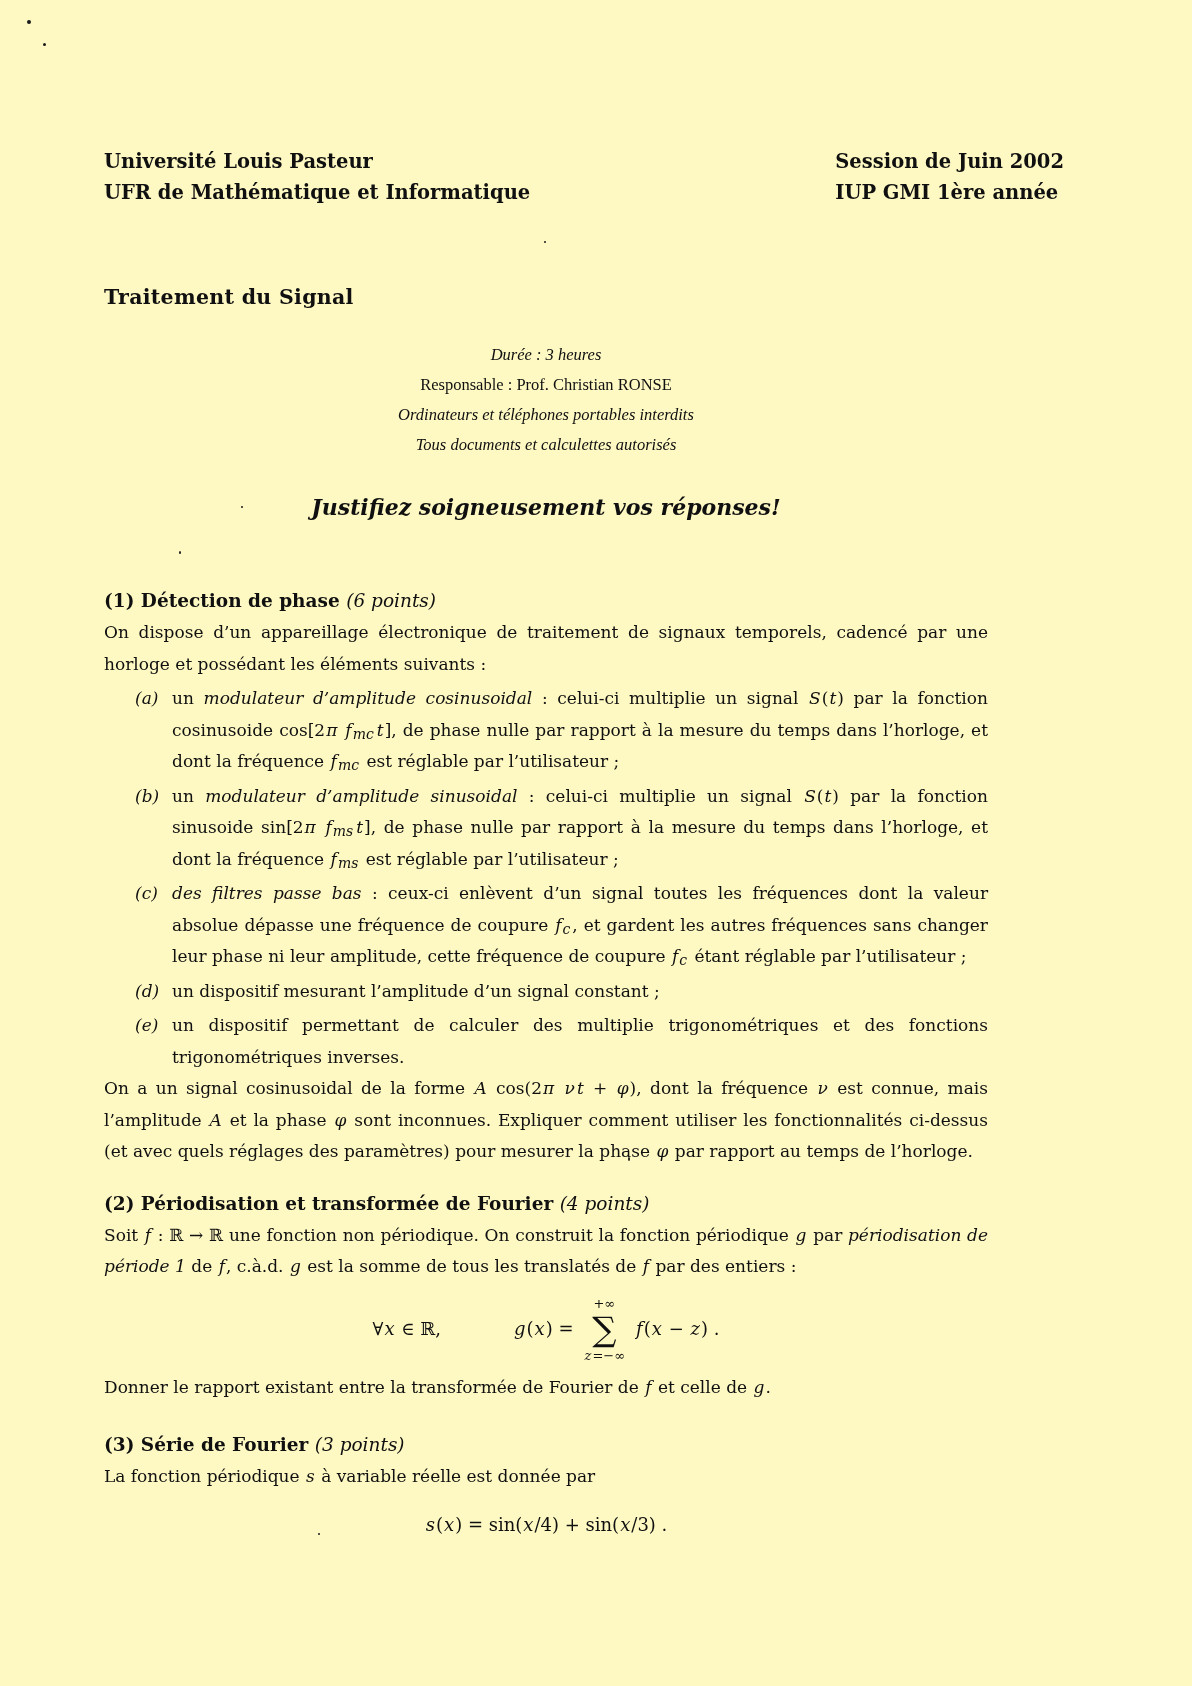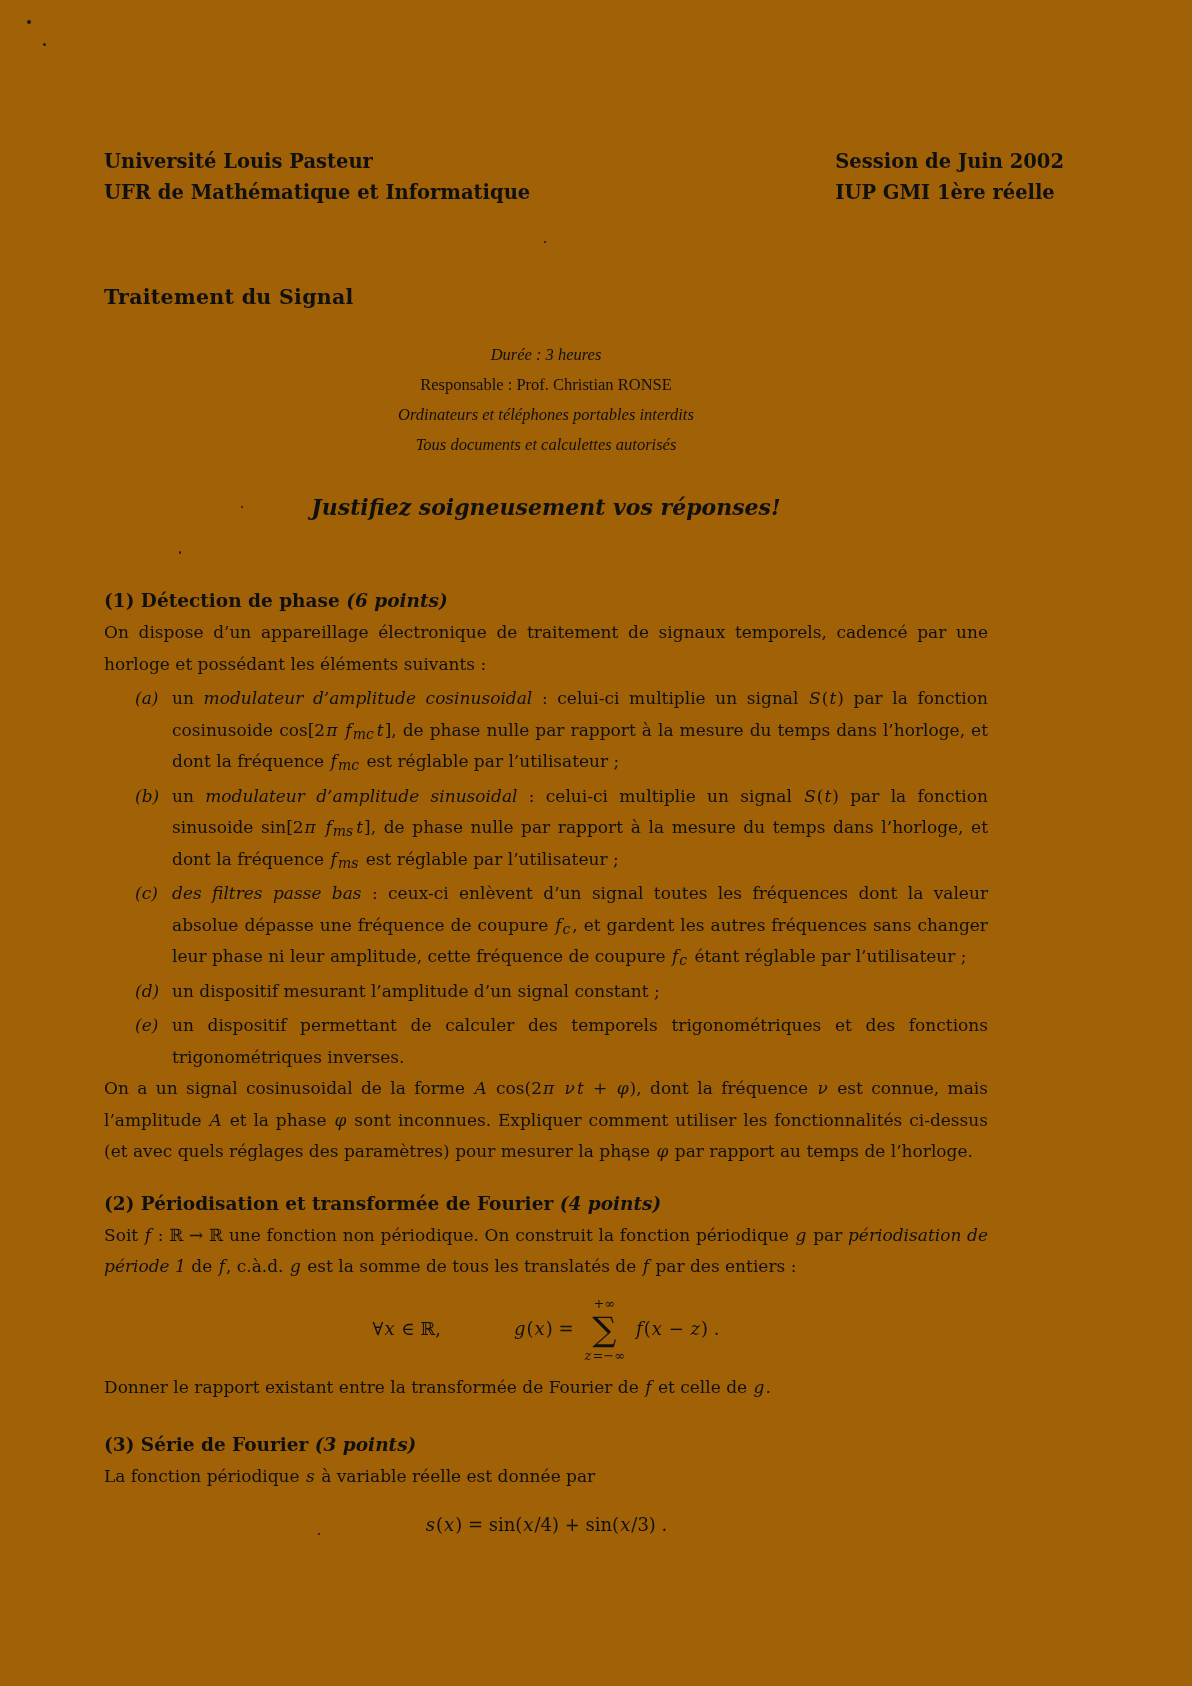--- a/index.html
+++ b/index.html
@@ -1,33 +1,33 @@
 <!DOCTYPE html>
 <html><head>
 <meta charset="utf-8">
 <style>
   html,body{margin:0;padding:0;}
   body{width:1192px;height:1686px;overflow:hidden;background:#e8e8e6;}
   .page{
-    position:relative;width:1192px;height:1686px;background:#a16207;color:#101010;
+    position:relative;width:1192px;height:1686px;background:#fef9c3;color:#101010;
     font-family:"DejaVu Serif", serif;font-size:17px;line-height:31.5px;
   }
   .speck{position:absolute;background:#1a1a1a;border-radius:50%;}
   .hdr{display:flex;justify-content:space-between;padding:146px 128px 0 104px;
        font-weight:bold;font-size:19.5px;line-height:31px;}
   .content{padding:0 204px 0 104px;}
   .doc-title{text-align:left;margin-top:74px;font-size:20.5px;font-weight:bold;letter-spacing:.3px;}
   .meta{text-align:center;margin-top:26px;font-size:16.5px;line-height:30px;}
   .meta div{white-space:nowrap;font-family:Liberation Serif, serif;}
   .notice{text-align:center;margin-top:32px;font-size:22px;font-weight:bold;font-style:italic;}
   .sec-head{margin:0;font-size:18.5px;line-height:32px;font-weight:bold;}
   .mt-xl{margin-top:62px;}
   .mt-md{margin-top:20px;}
   .mt-lg{margin-top:26px;}
-  .pts{font-weight:bold;font-style:italic;margin-top:31px;}
+  .pts{font-weight:normal;font-style:italic;margin-top:31px;}
   p.body{margin:0;text-align:justify;}
   .item{position:relative;padding-left:68px;text-align:justify;margin-top:3px;}
   .item-label{position:absolute;left:31px;top:0;font-style:italic;}
   .outro{margin-top:4px;}
   .it{font-style:italic;}
   .mv{font-style:italic;padding:0 1px;}
   .msub{font-style:italic;font-size:14px;vertical-align:-3px;line-height:0;margin-right:2px;}
   .formula-block{display:flex;justify-content:center;align-items:center;
                  margin:14px 0 10px;font-size:18px;line-height:22px;}
   .f-left{margin-right:72px;}
@@ -50,21 +50,21 @@
   <i class="speck" style="left:628px;top:1157px;width:2px;height:4px"></i>
   <i class="speck" style="left:318px;top:1533px;width:2px;height:2px"></i>
 
   <div class="hdr">
     <div>
       <div>Université Louis Pasteur</div>
       <div>UFR de Mathématique et Informatique</div>
     </div>
     <div>
       <div>Session de Juin 2002</div>
-      <div>IUP GMI 1ère réelle</div>
+      <div>IUP GMI 1ère année</div>
     </div>
   </div>
 
   <div class="content">
 
     <div class="doc-title">Traitement du Signal</div>
 
     <div class="meta">
       <div class="it">Durée : 3 heures</div>
       <div>Responsable : Prof. Christian RONSE</div>
@@ -93,21 +93,21 @@
       <div class="item">
         <span class="item-label">(c)</span>
         <span><span class="it">des filtres passe bas</span><span>&nbsp;: ceux-ci enlèvent d’un signal toutes les fréquences dont la valeur absolue dépasse une fréquence de coupure </span><span class="mv">f</span><span class="msub">c</span><span>, et gardent les autres fréquences sans changer leur phase ni leur amplitude, cette fréquence de coupure </span><span class="mv">f</span><span class="msub">c</span><span> étant réglable par l’utilisateur&nbsp;;</span></span>
       </div>
       <div class="item">
         <span class="item-label">(d)</span>
         <span><span>un dispositif mesurant l’amplitude d’un signal constant&nbsp;;</span></span>
       </div>
       <div class="item">
         <span class="item-label">(e)</span>
-        <span><span>un dispositif permettant de calculer des temporels trigonométriques et des fonctions trigonométriques inverses.</span></span>
+        <span><span>un dispositif permettant de calculer des multiplie trigonométriques et des fonctions trigonométriques inverses.</span></span>
       </div>
     </div>
 
     <p class="body outro"><span>On a un signal cosinusoidal de la forme </span><span class="mv">A</span><span> cos(2</span><span class="mv">π</span><span> </span><span class="mv">ν</span><span class="mv">t</span><span> + </span><span class="mv">φ</span><span>), dont la fréquence </span><span class="mv">ν</span><span> est connue, mais l’amplitude </span><span class="mv">A</span><span> et la phase </span><span class="mv">φ</span><span> sont inconnues. Expliquer comment utiliser les fonctionnalités ci-dessus (et avec quels réglages des paramètres) pour mesurer la phase </span><span class="mv">φ</span><span> par rapport au temps de l’horloge.</span></p>
 
     <h2 class="sec-head mt-md">
       <span>(2)</span>
       <span>Périodisation et transformée de Fourier</span>
       <span class="pts">(4 points)</span>
     </h2>

